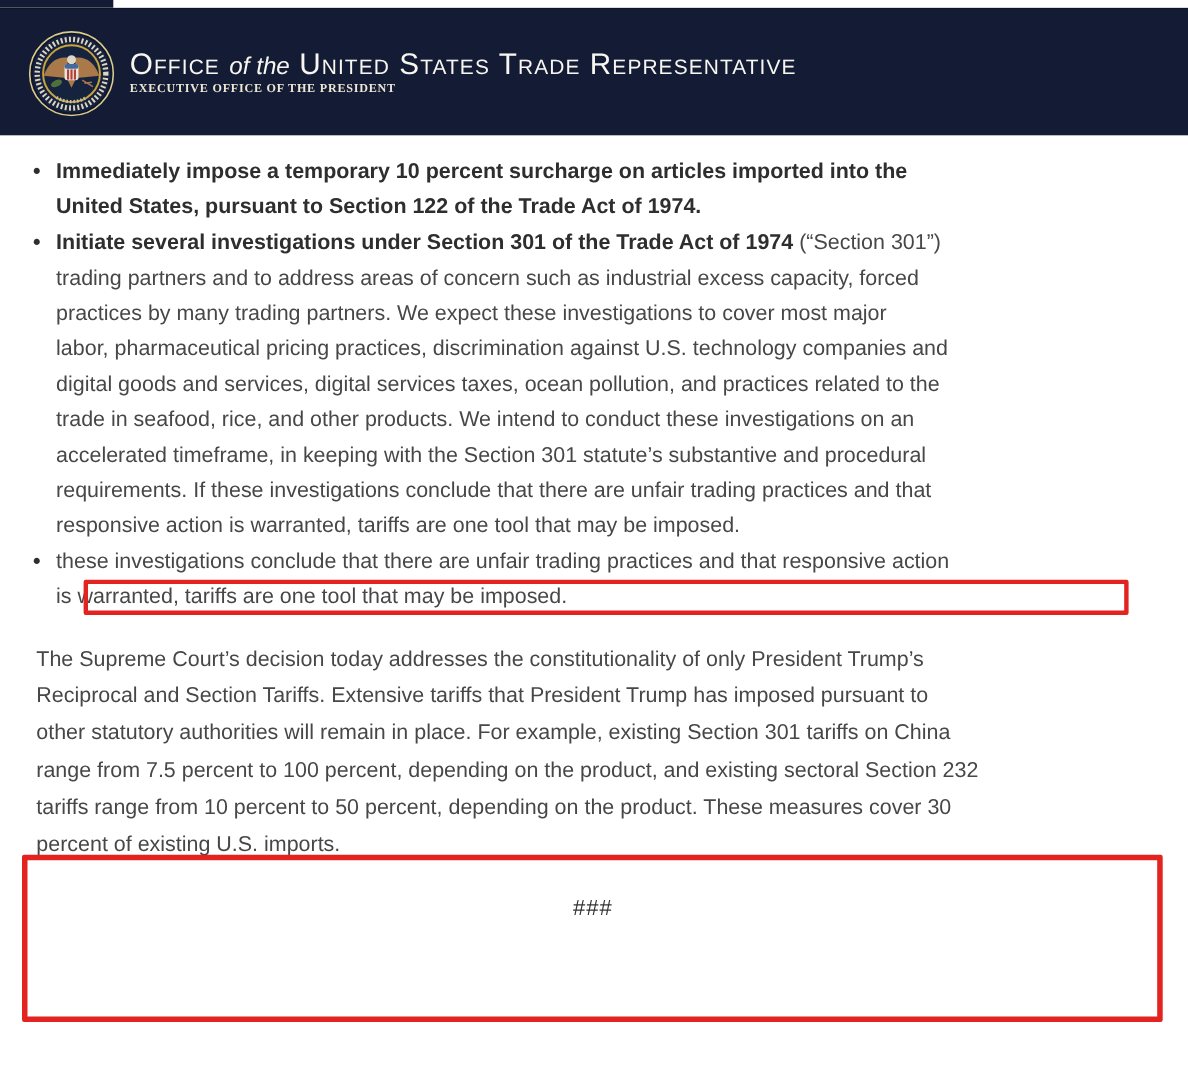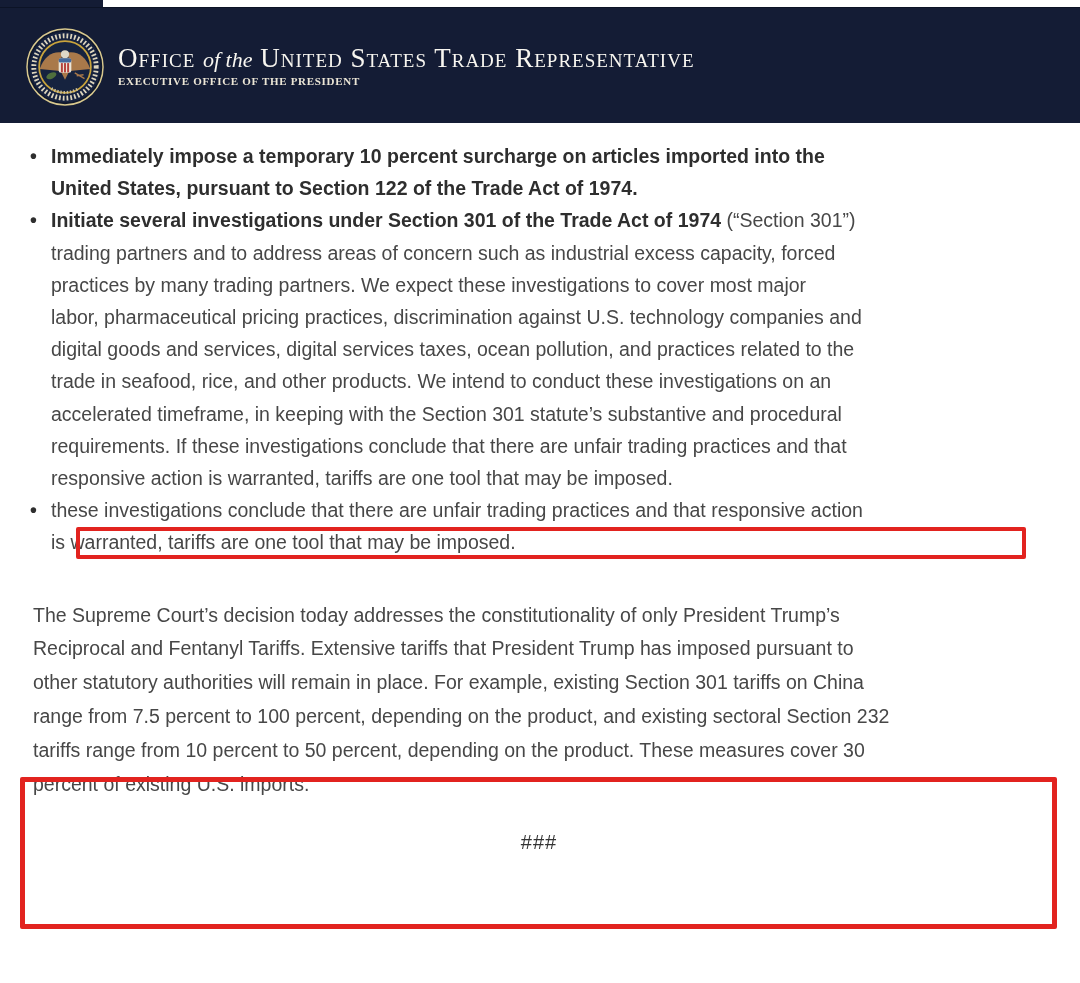--- a/index.html
+++ b/index.html
@@ -4,34 +4,34 @@
 <style>
   html,body{margin:0;padding:0;background:#ffffff;}
   .page{position:relative;width:1080px;height:983px;background:#ffffff;overflow:hidden;
         font-family:"Liberation Sans",sans-serif;}
   .top-strip{height:7px;background:#ffffff;position:relative;}
   .top-notch{position:absolute;left:0;top:0;width:103px;height:7px;background:#141c35;}
   .masthead{height:116px;background:#141c35;display:flex;align-items:center;
             padding-left:26px;box-sizing:border-box;border-top:1px solid #0c1326;}
   .seal{width:78px;height:78px;flex:0 0 auto;margin-top:2px;}
   .mast-text{margin-left:14px;}
-  .mast-title{font-family:Liberation Serif, serif;font-variant:small-caps;
+  .mast-title{font-family:Liberation Sans, sans-serif;font-variant:small-caps;
               font-size:27px;letter-spacing:1px;color:#f8f6f0;line-height:1.1;}
   .of-the{font-variant:normal;font-style:italic;font-size:22px;letter-spacing:0;}
   .mast-sub{font-family:"Liberation Serif",serif;font-size:11px;font-weight:700;
             letter-spacing:0.7px;color:#ece6d6;margin-top:2px;}
   .content{padding-top:17px;}
   .list{margin-left:51px;width:958px;font-size:19.5px;line-height:32.2px;color:#474747;}
   .tline{white-space:nowrap;}
   .b{font-weight:700;color:#2e2e2e;}
   .bullet-item{position:relative;}
   .bullet-item::before{content:"\2022";position:absolute;left:-21px;top:0;
             color:#2e2e2e;font-weight:700;}
   .bold-item .tline{font-weight:700;color:#2e2e2e;}
-  .para{margin-left:33px;margin-top:40px;width:1014px;font-size:19.5px;
+  .para{margin-left:33px;margin-top:24px;width:1014px;font-size:19.5px;
         line-height:33.8px;color:#474747;}
   .endmark{margin-top:30px;margin-left:33px;width:1012px;text-align:center;
            font-size:20px;color:#333333;letter-spacing:1px;}
   .hl{position:absolute;border-style:solid;border-color:#e2231f;box-sizing:border-box;
       border-radius:2px;pointer-events:none;}
   .hl1{left:76px;top:527px;width:950px;height:32px;border-width:4px;}
   .hl2{left:20px;top:777px;width:1037px;height:152px;border-width:5px;}
 </style>
 </head>
 <body>
@@ -91,21 +91,21 @@
       <div class="bullet-item">
         <div class="tline">these investigations conclude that there are unfair trading practices and that responsive action</div>
         <div class="tline">is warranted, tariffs are one tool that may be imposed.</div>
       </div>
 
 
     </div>
 
     <div class="para">
       <div class="tline">The Supreme Court’s decision today addresses the constitutionality of only President Trump’s</div>
-      <div class="tline">Reciprocal and Fentanyl Tariffs. Extensive tariffs that President Trump has imposed pursuant to</div>
+      <div class="tline">Reciprocal and Section Tariffs. Extensive tariffs that President Trump has imposed pursuant to</div>
       <div class="tline">other statutory authorities will remain in place. For example, existing Section 301 tariffs on China</div>
       <div class="tline">range from 7.5 percent to 100 percent, depending on the product, and existing sectoral Section 232</div>
       <div class="tline">tariffs range from 10 percent to 50 percent, depending on the product. These measures cover 30</div>
       <div class="tline">percent of existing U.S. imports.</div>
     </div>
 
     <div class="endmark">###</div>
 
   </div>
 

